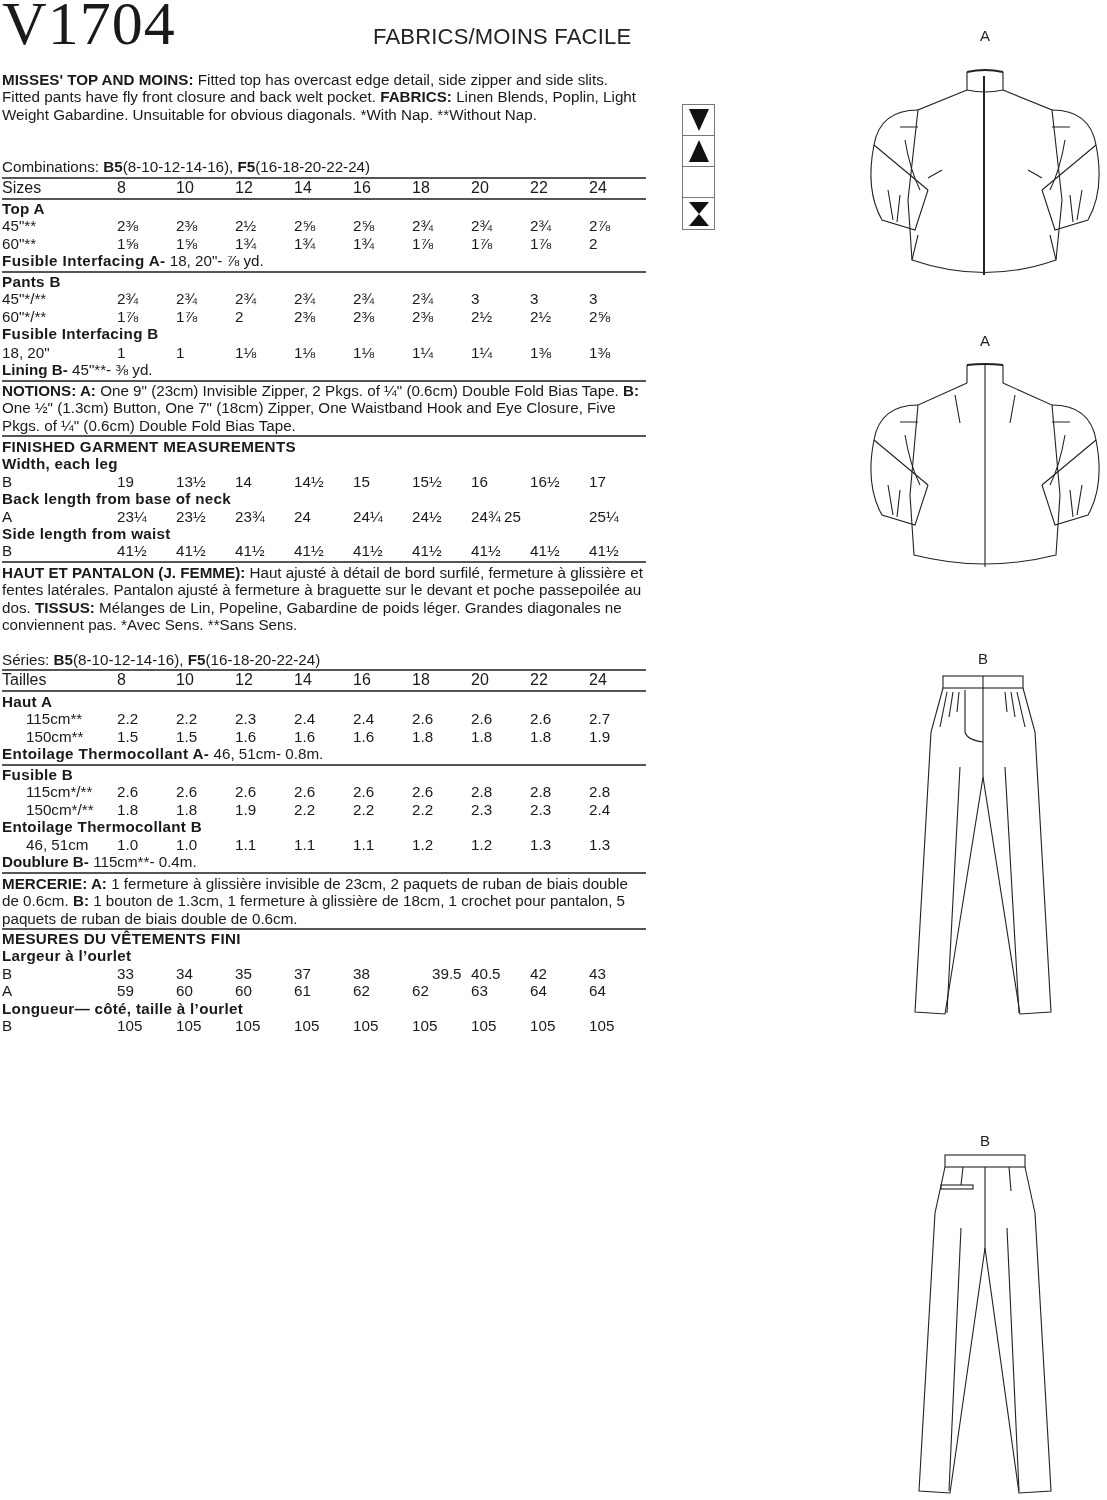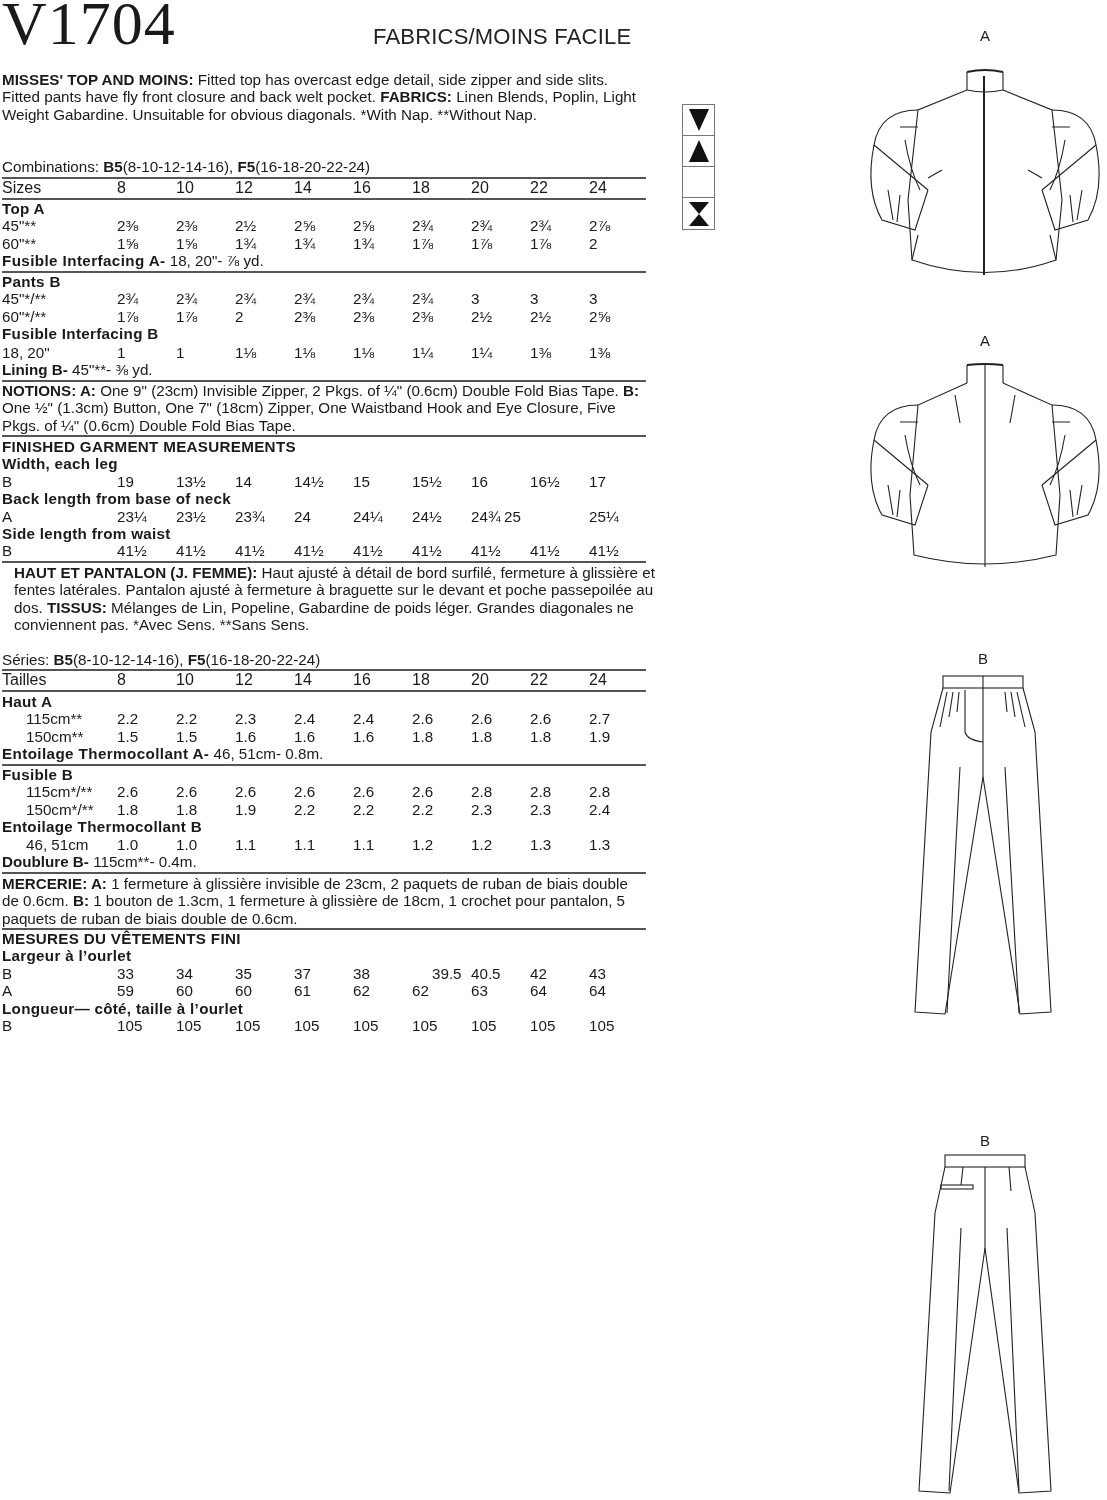--- a/index.html
+++ b/index.html
@@ -197,21 +197,21 @@
         <span class="cell" style="left:351px">41½</span>
         <span class="cell" style="left:410px">41½</span>
         <span class="cell" style="left:469px">41½</span>
         <span class="cell" style="left:528px">41½</span>
         <span class="cell" style="left:587px">41½</span>
       </div>
     </div>
 </div>
 <div class="col rule" style="top:561px;"></div>
 
-<div class="col para" style="top:564px;margin-left:12px;">
+<div class="col para" style="top:564px;">
   <b>HAUT ET PANTALON (J. FEMME):</b><span> Haut ajusté à détail de bord surfilé, fermeture à glissière et fentes latérales. Pantalon ajusté à fermeture à braguette sur le devant et poche passepoilée au dos. </span><b>TISSUS:</b><span> Mélanges de Lin, Popeline, Gabardine de poids léger. Grandes diagonales ne conviennent pas. *Avec Sens. **Sans Sens.</span>
 </div>
 
 <div class="col" style="top:651px;">
   <span>Séries: </span><b>B5</b><span>(8-10-12-14-16), </span><b>F5</b><span>(16-18-20-22-24)</span>
 </div>
 <div class="col rule" style="top:669px;"></div>
 
 <div class="col hdr" style="top:671px;">
   <div class="row sizes-row">

